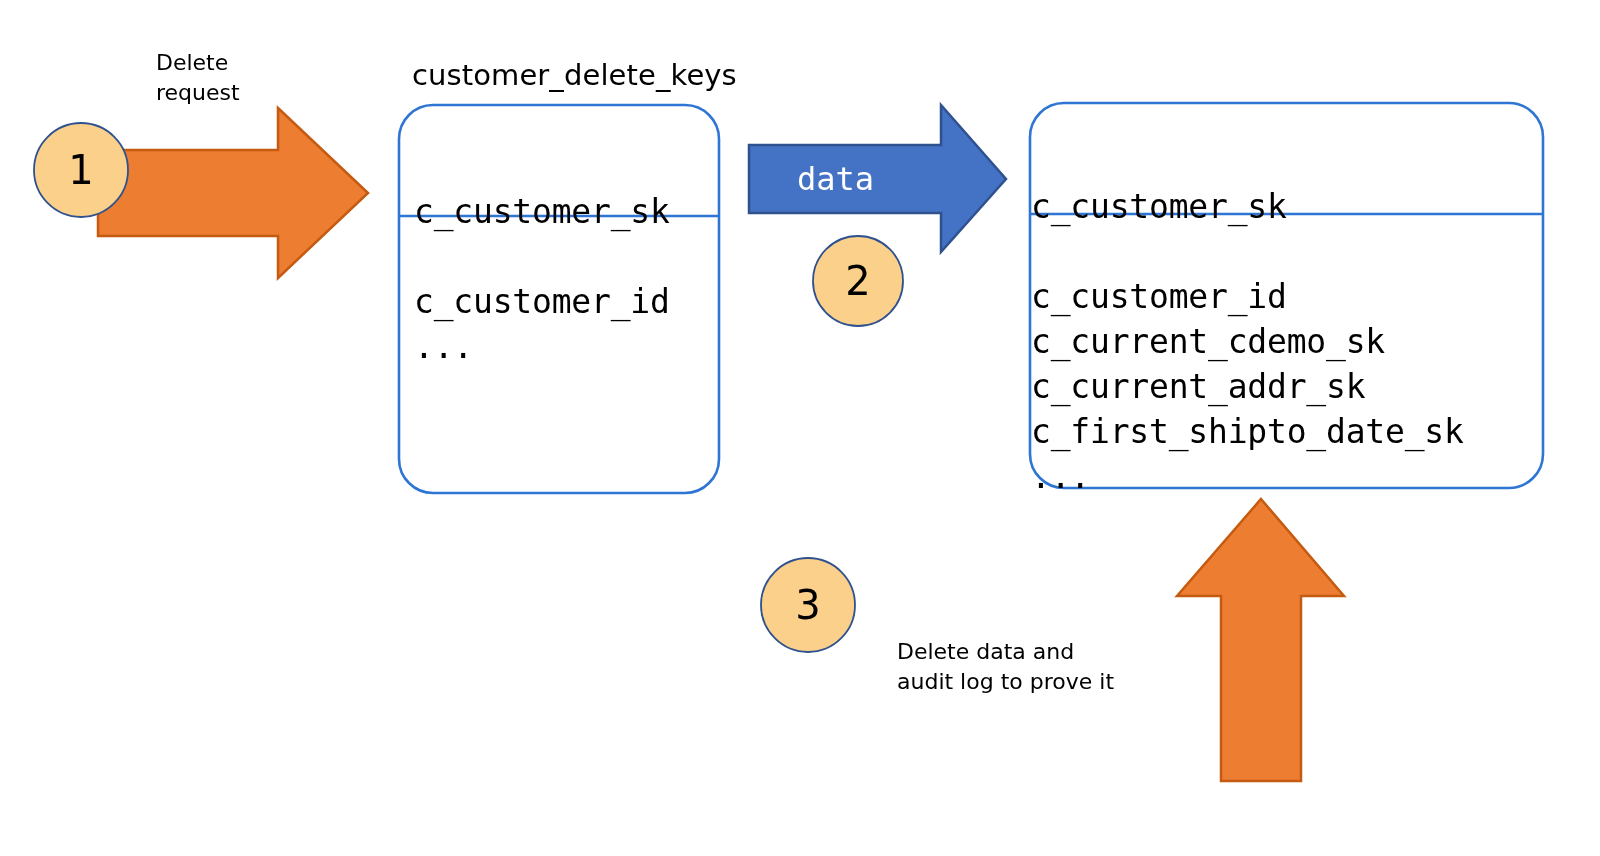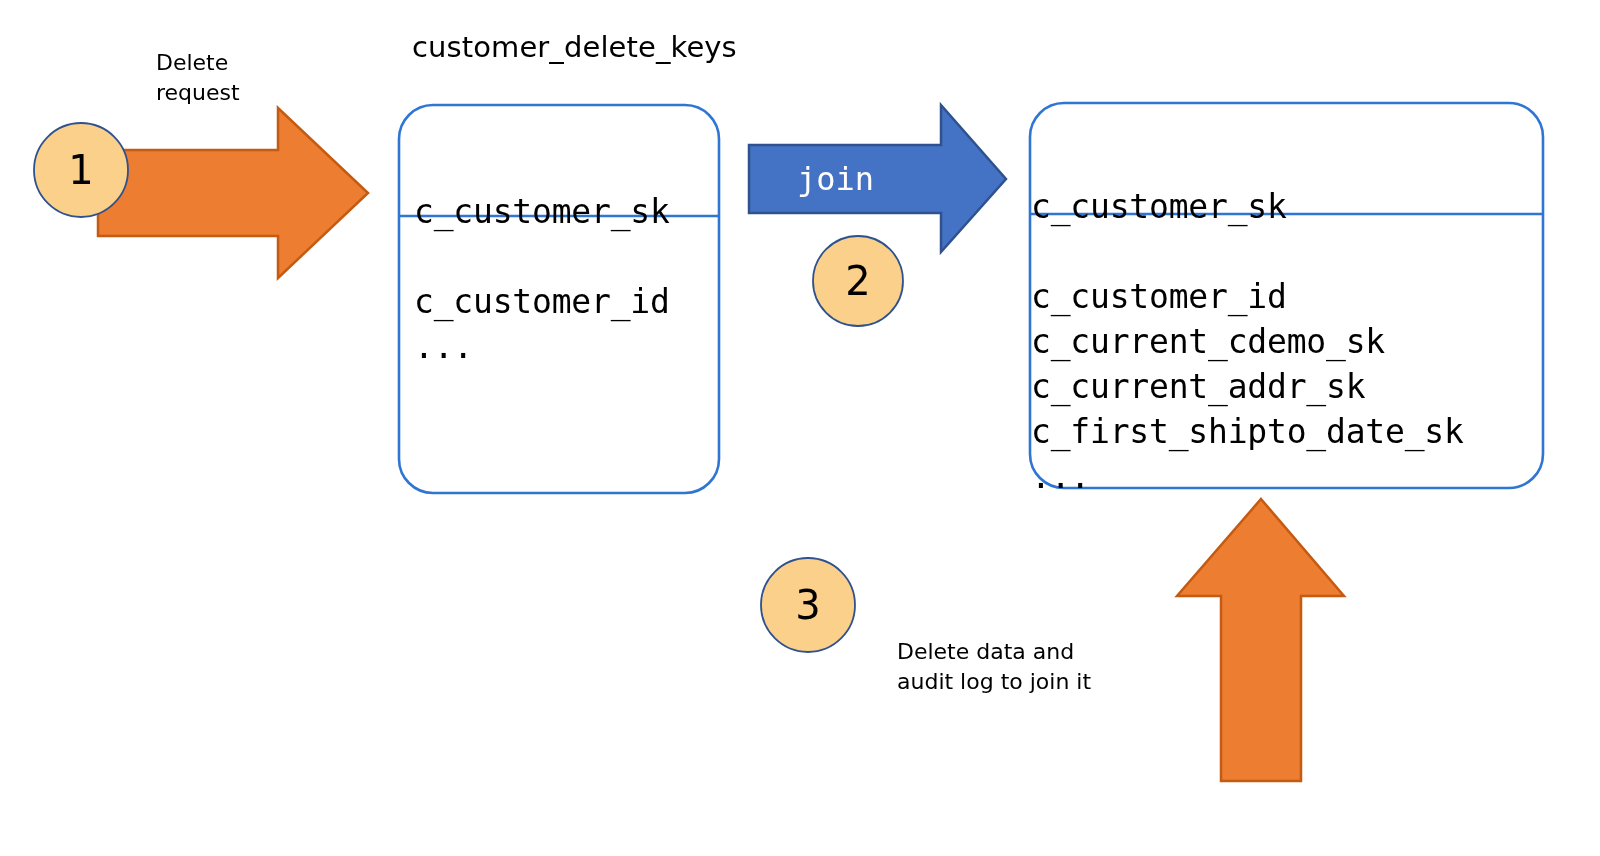--- a/index.html
+++ b/index.html
@@ -90,30 +90,30 @@
     <circle cx="808" cy="605" r="47" fill="#FBD08A" stroke="#2F528F" stroke-width="1.8"></circle>
   </svg>
 
   <div class="badge-num" style="left:34px; top:150px;">1</div>
   <div class="badge-num" style="left:811px; top:261px;">2</div>
   <div class="badge-num" style="left:761px; top:585px;">3</div>
 
   <div class="label callout" style="left:118px; top:48px;">Delete
 request</div>
 
-  <div class="arrow-text" style="left:797px; top:160px;">join</div>
+  <div class="arrow-text" style="left:797px; top:160px;">data</div>
 
-  <div class="label table-caption" style="left:412px; top:30px;">customer_delete_keys</div>
+  <div class="label table-caption" style="left:412px; top:58px;">customer_delete_keys</div>
   <div class="label mono" style="left:414px; top:146px;">c_customer_sk</div>
   <div class="label mono" style="left:414px; top:236px;">c_customer_id
 ...</div>
 
   <div class="label mono" style="left:1031px; top:141px;">c_customer_sk</div>
   <div class="label mono" style="left:1031px; top:231px;">c_customer_id
 c_current_cdemo_sk
 c_current_addr_sk
 c_first_shipto_date_sk
 ...</div>
 
   <div class="label callout" style="left:859px; top:637px;">Delete data and
-audit log to join it</div>
+audit log to prove it</div>
 
 </div>
 
 </body></html>

